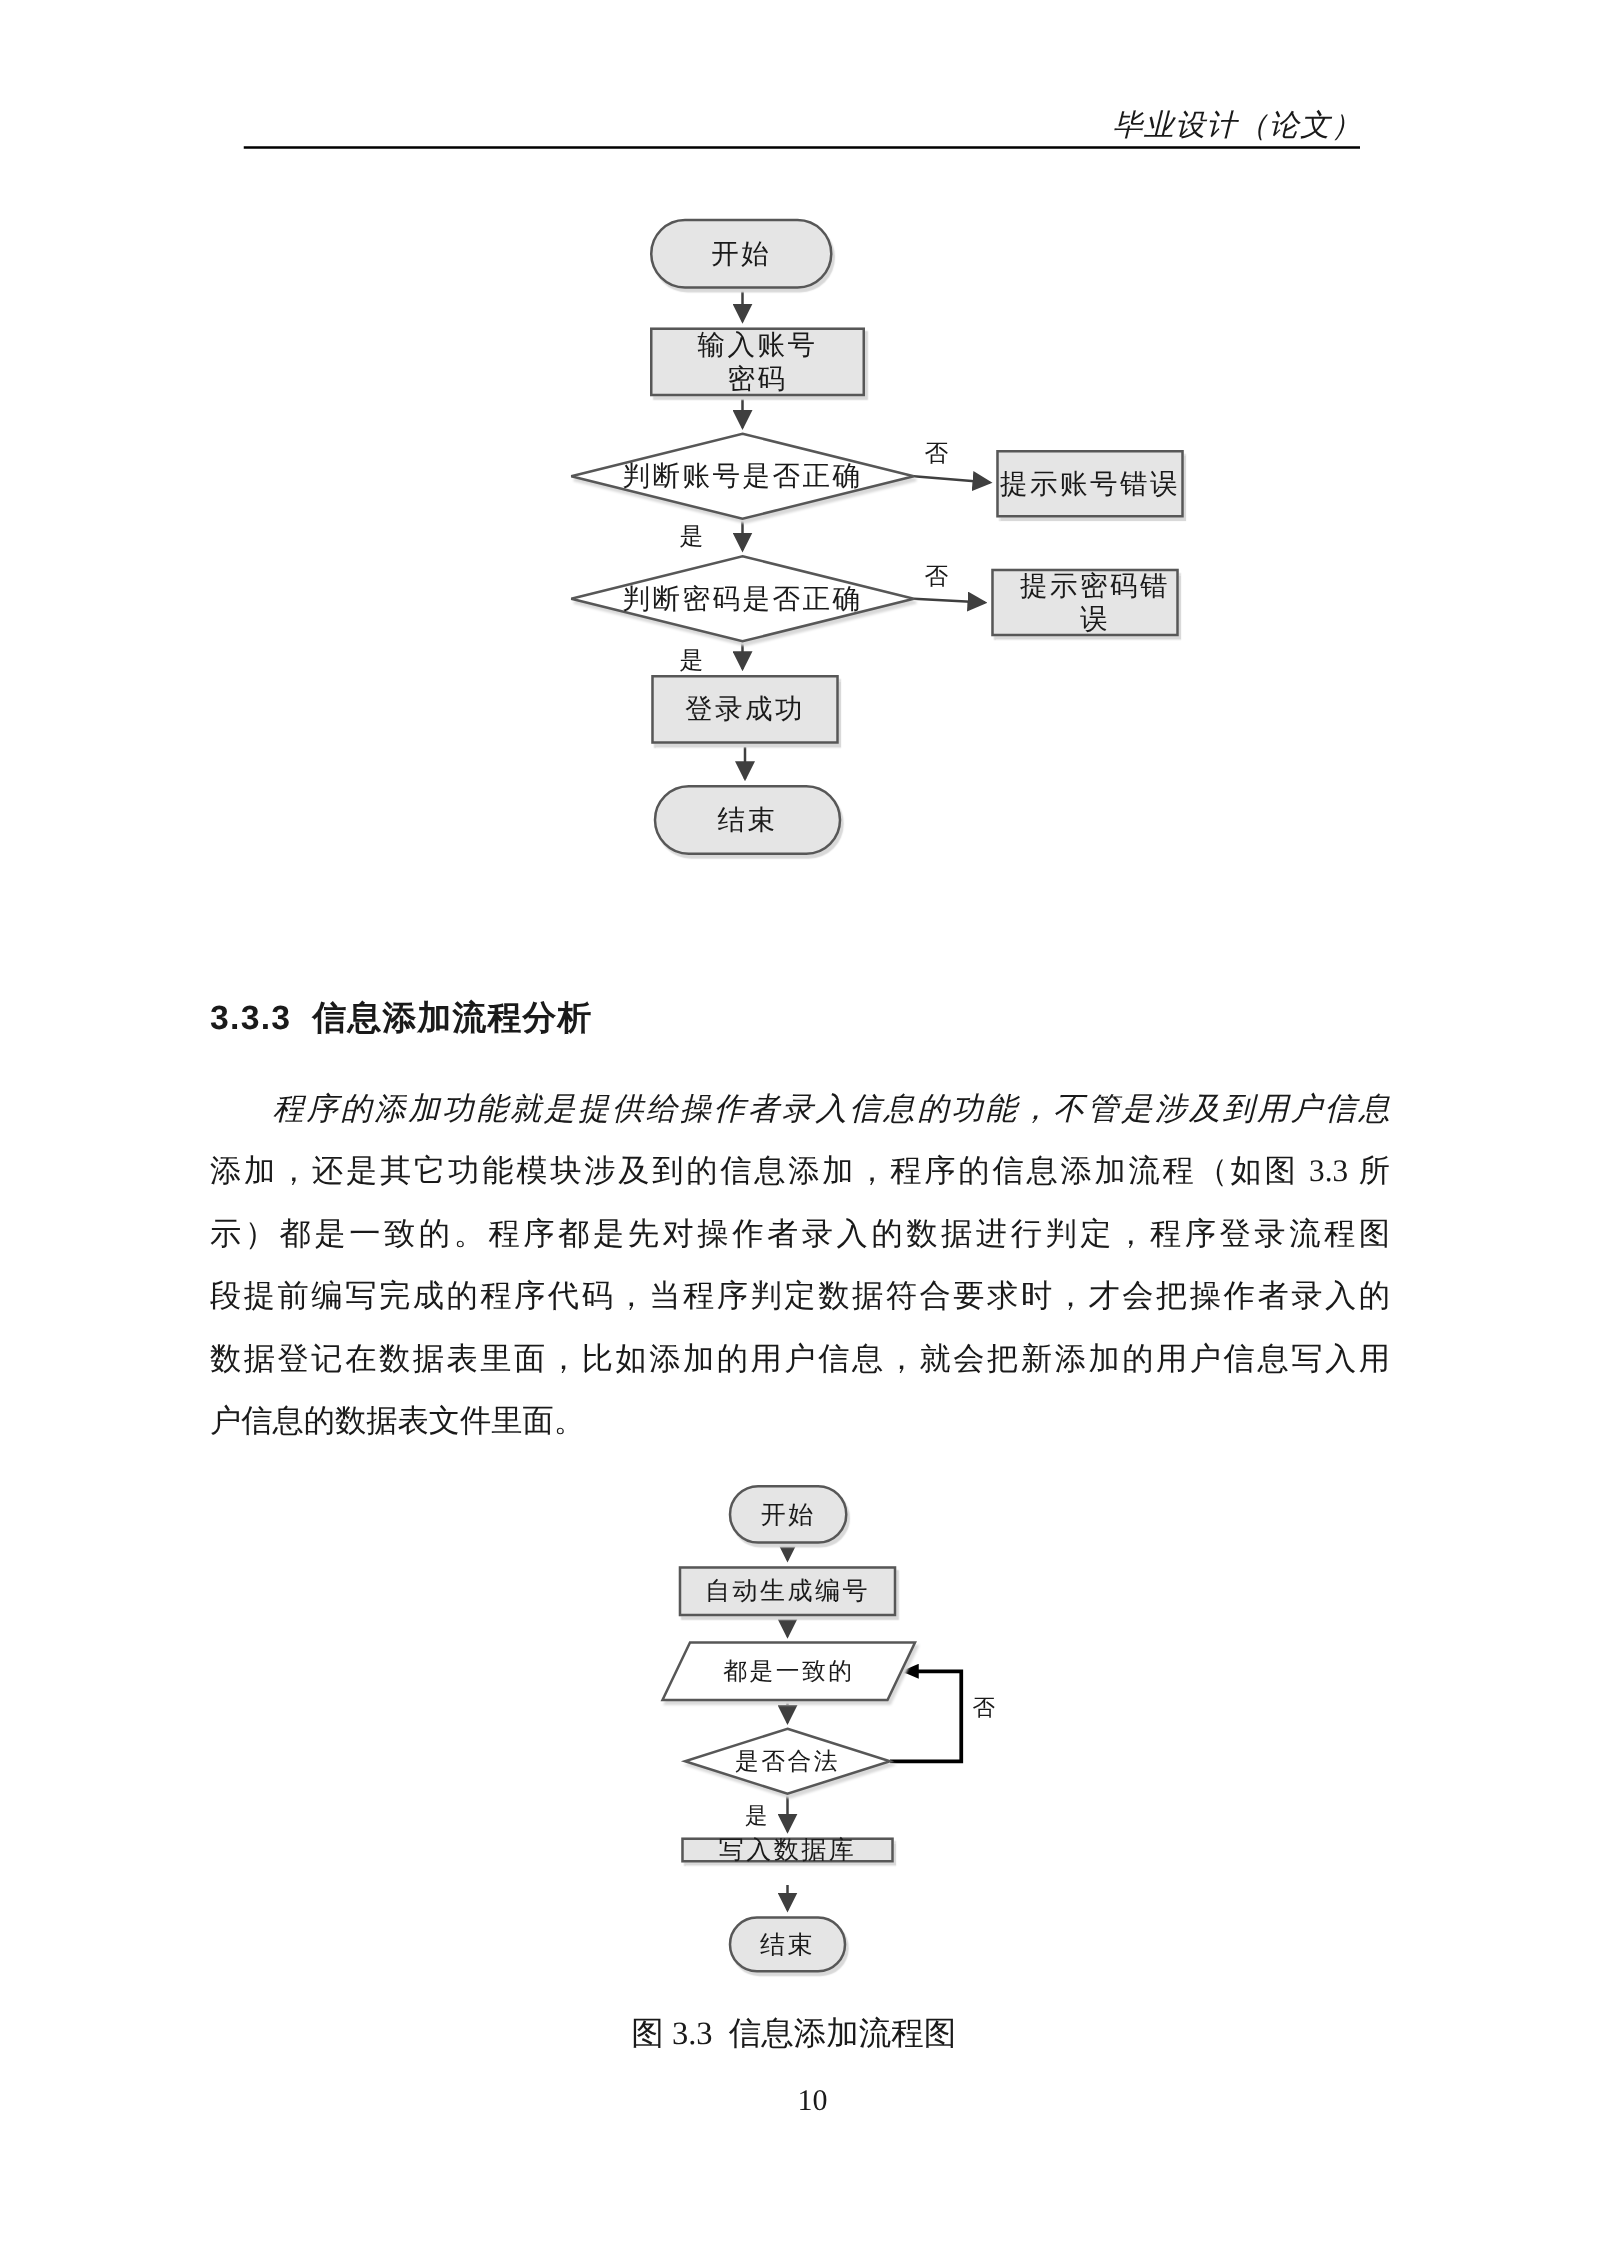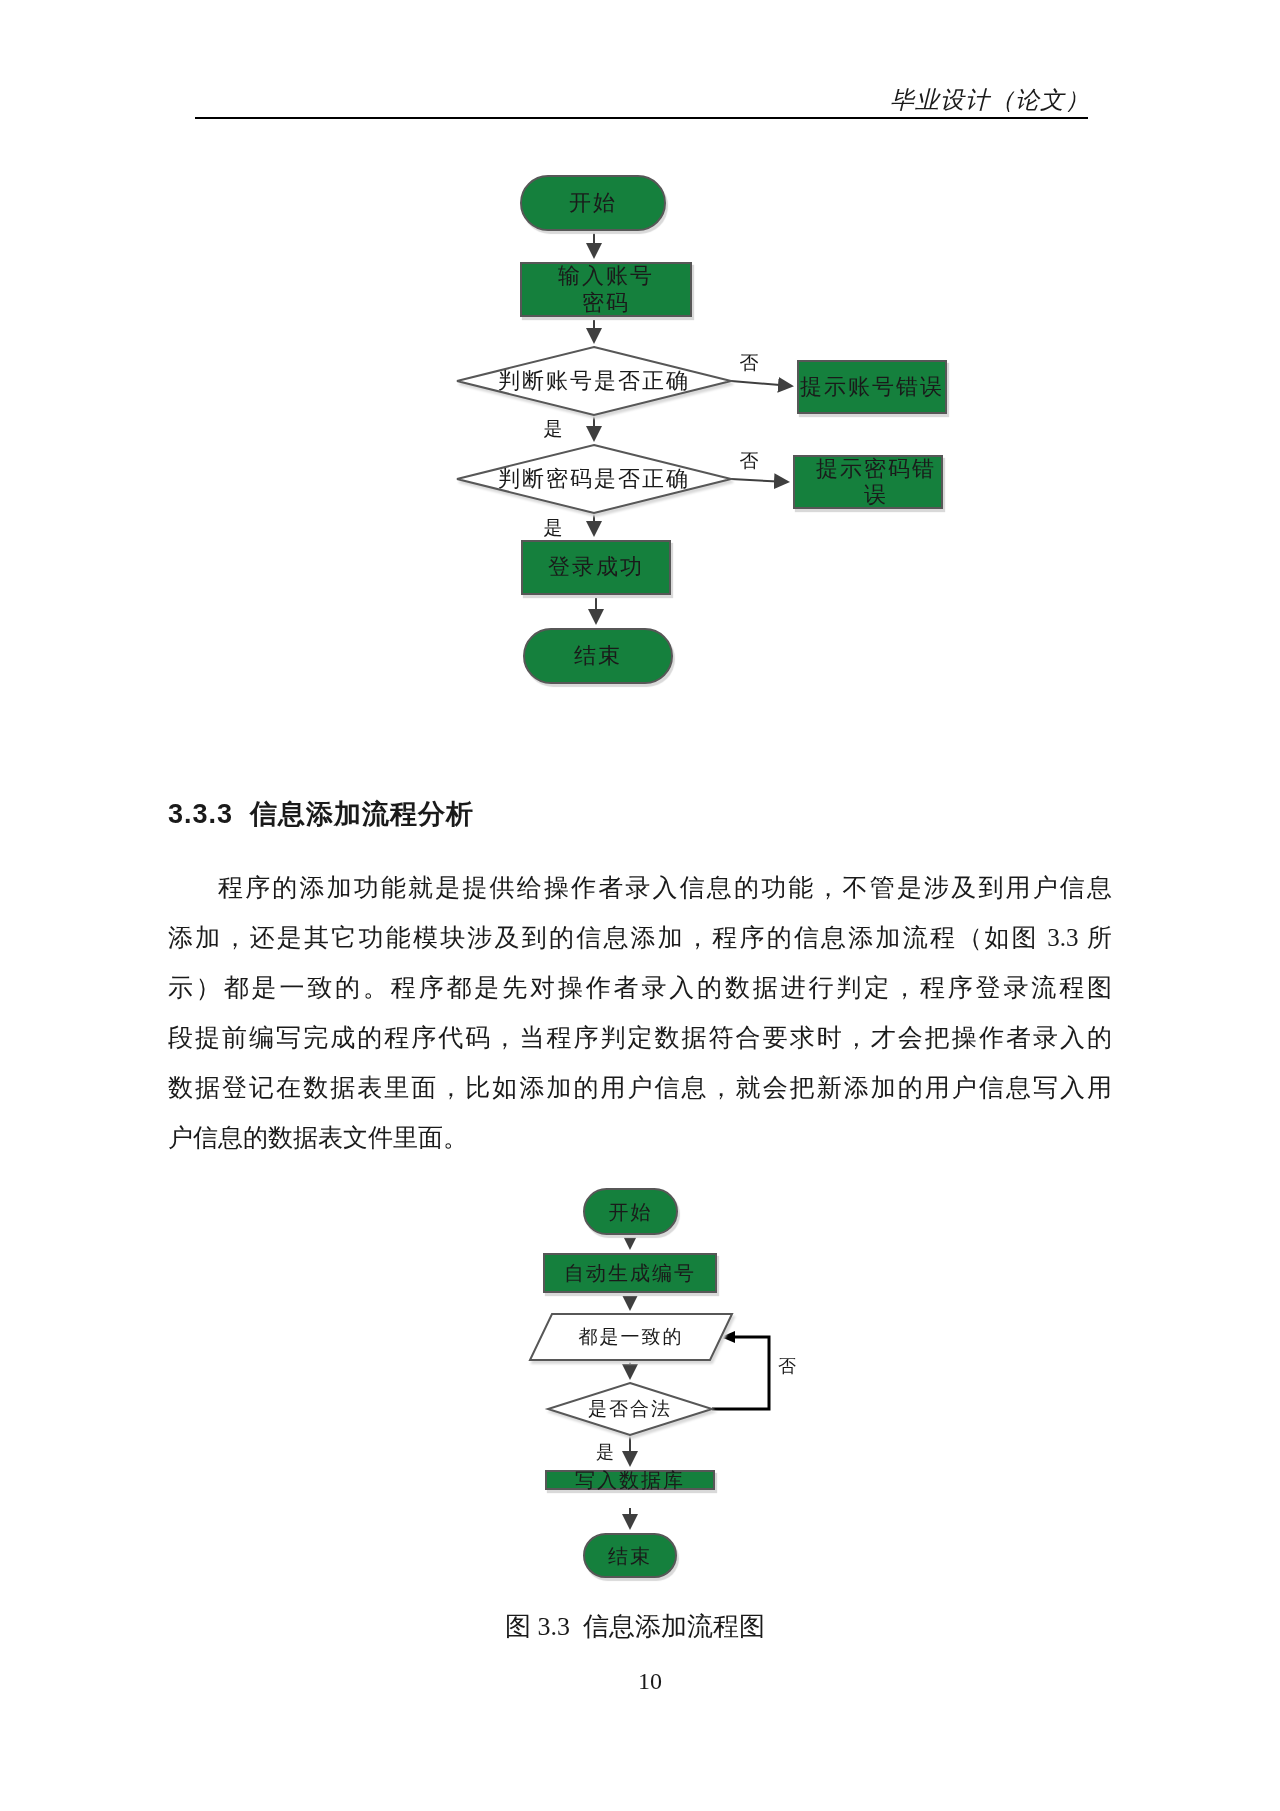--- a/index.html
+++ b/index.html
@@ -17,21 +17,21 @@
   .hdr-rule {
     position:absolute; left:195px; top:117px; width:893px; height:2px;
     background:#000;
   }
 
   
   .fc { position:absolute; }
   .fc svg { position:absolute; left:0; top:0; }
 
   .node {
-    position:absolute; box-sizing:border-box; background:#15803d;
+    position:absolute; box-sizing:border-box; background:#e5e5e5;
     border:2px solid #575757; box-shadow:2px 3px 1px #d9d9d9;
     display:flex; flex-direction:column; align-items:center; justify-content:center;
     text-align:center; letter-spacing:2px; line-height:1.2;
   }
   .fc1 .node { font-size:22px; }
   .fc2 .node { font-size:20px; }
 
   .dtext {
     position:absolute; display:flex; align-items:center; justify-content:center;
     text-align:center; letter-spacing:2px;
@@ -54,21 +54,21 @@
     position:absolute; left:168px; top:796px; margin:0;
     font-family:"Liberation Sans","DejaVu Sans",sans-serif;
     font-weight:bold; font-size:27px; letter-spacing:1px; white-space:pre;
   }
 
   .paragraph { position:absolute; left:168px; top:863px; width:944px; }
   .pline {
     font-size:25px; line-height:50px; height:50px;
     text-align:justify; text-align-last:justify; white-space:normal;
   }
-  .pline.first { text-indent:50px; }
+  .pline.first { text-indent:50px;font-style:italic; }
   .pline.last  { text-align-last:left; }
 
   .page-number { position:absolute; left:550px; top:1668px; width:200px;
     text-align:center; font-size:24px; }
 </style>
 </head>
 <body>
 
 <div class="page">
 

